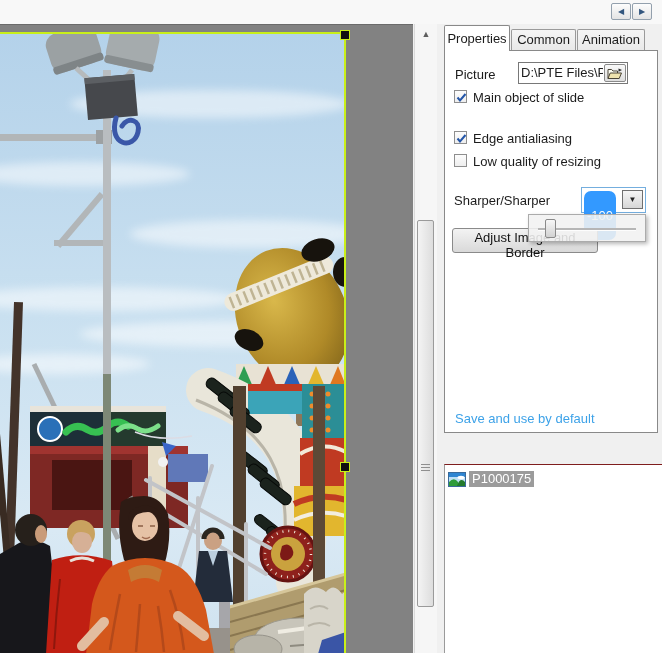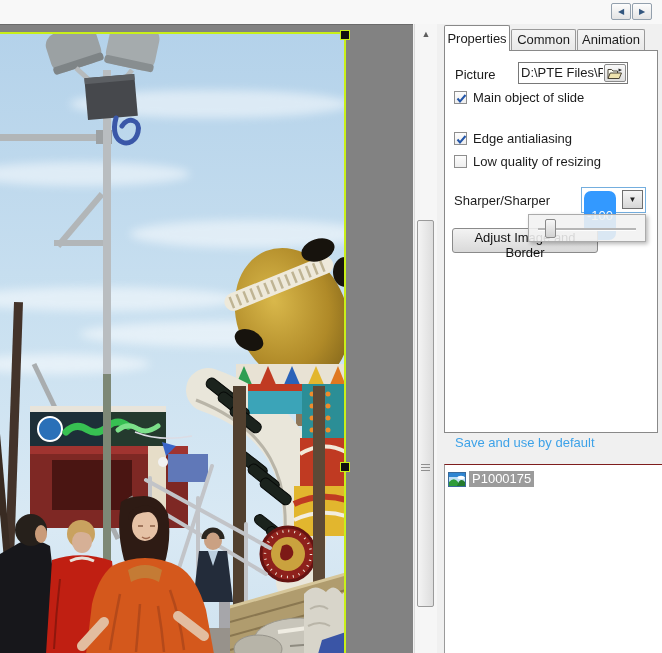--- a/index.html
+++ b/index.html
@@ -32,38 +32,38 @@
   #tab-properties{left:444px;top:25px;width:66px;height:26px;line-height:25px;background:#fff;border-color:#898989;z-index:3;}
   #tab-common{left:511px;top:29px;width:65px;height:36px;line-height:20px;z-index:1;}
   #tab-animation{left:577px;top:29px;width:68px;height:38px;line-height:20px;z-index:1;}
   #pane{position:absolute;left:444px;top:50px;width:214px;height:383px;background:#fff;border:1px solid #898989;box-sizing:border-box;z-index:2;}
   .plabel{position:absolute;white-space:nowrap;}
   #picture-label{left:10px;top:16px;}
   #picture-field{position:absolute;left:73px;top:11px;width:110px;height:22px;box-sizing:border-box;background:#fff;border:1px solid #787878;}
   #picture-value{position:absolute;left:2px;top:2px;right:24px;white-space:nowrap;overflow:hidden;}
   #browse-btn{position:absolute;right:1px;top:1px;width:22px;height:18px;box-sizing:border-box;padding:0;
               background:linear-gradient(#f9f9f9,#dedede);border:1px solid #8a8a8a;border-radius:2px;}
-  .cbrow{position:absolute;left:9px;display:flex;align-items:center;gap:6px;height:14px;cursor:default;}
+  .cbrow{position:absolute;left:9px;display:flex;align-items:flex-start;gap:6px;height:14px;cursor:default;}
   .cb{width:13px;height:13px;box-sizing:border-box;background:linear-gradient(#fdfdfd,#eeeeee);border:1px solid #8e8e8e;position:relative;}
   .cb svg{display:none;position:absolute;left:0;top:0;}
   .cb.on svg{display:block;}
   #sharper-label{left:9px;top:142px;}
   #combo{position:absolute;left:136px;top:136px;width:65px;height:26px;box-sizing:border-box;background:#fff;border:1px solid #74aede;}
   #combo-value{position:absolute;left:2px;top:3px;padding:16px 3px;line-height:17px;background:#3399ff;color:#fff;border-radius:7px;}
   #combo-btn{position:absolute;right:2px;top:2px;width:21px;height:19px;box-sizing:border-box;padding:0;
              background:linear-gradient(#f6f6f6,#d6d6d6);border:1px solid #707070;font-size:8px;color:#222;line-height:16px;}
   #adjust-btn{position:absolute;left:7px;top:177px;width:146px;height:25px;box-sizing:border-box;
               background:linear-gradient(#f3f3f3,#d9d9d9);border:1px solid #8a8a8a;border-radius:3px;
               font-family:"Liberation Sans",sans-serif;font-size:13px;color:#111;z-index:1;}
   #slider-popup{position:absolute;left:83px;top:163px;width:118px;height:28px;box-sizing:border-box;
                 background:rgba(241,241,241,0.88);border:1px solid #ababab;box-shadow:2px 2px 4px rgba(0,0,0,0.28);z-index:4;}
   #slider-track{position:absolute;left:9px;right:9px;top:13px;height:2px;background:#b6b6b6;border-bottom:1px solid #fdfdfd;}
   #slider-thumb{position:absolute;left:14px;top:4px;width:11px;height:19px;box-sizing:border-box;
                 background:linear-gradient(#f7f7f7,#d2d2d2);border:1px solid #8a8a8a;border-radius:2px;}
-  #save-link{position:absolute;left:10px;top:360px;color:#3da2e8;cursor:pointer;margin-top:24px;}
+  #save-link{position:absolute;left:10px;top:360px;color:#3da2e8;cursor:pointer;}
   
   #listpanel{position:absolute;left:444px;top:464px;width:218px;height:213px;box-sizing:border-box;background:#fff;
              border-left:1px solid #9a9a9a;border-top:1px solid #7f1d1d;}
   .obj-item{position:absolute;left:3px;top:6px;display:flex;align-items:center;gap:3px;cursor:default;}
   .obj-label{padding:0 3px;line-height:16px;}
   .obj-label.on{background:#9b9b9b;color:#fff;}
 </style>
 </head>
 <body>
 

